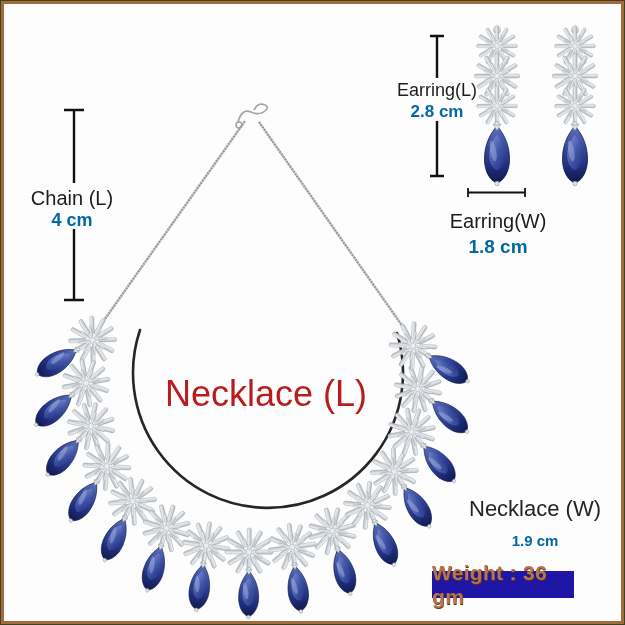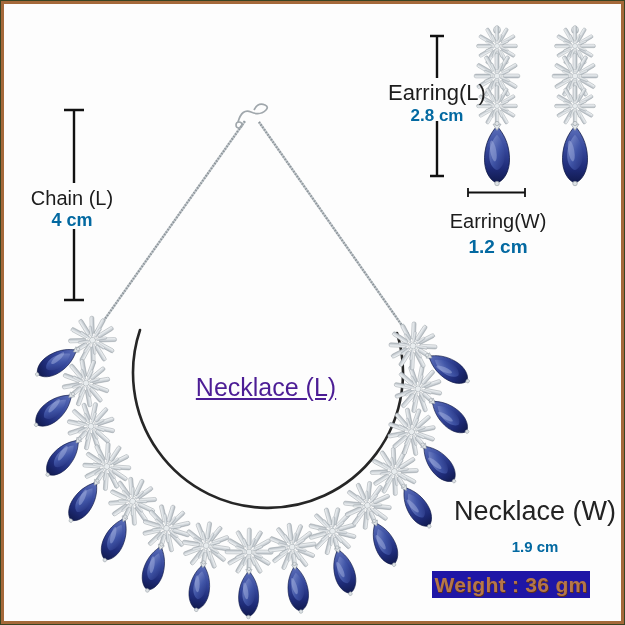--- a/index.html
+++ b/index.html
@@ -17,37 +17,37 @@
   .ann{position:absolute;transform:translateX(-50%);text-align:center;
        line-height:1.1;white-space:nowrap;z-index:5;}
   .ann .lab{font-size:20px;font-weight:400;color:#1c1c1c;}
   .ann .val{font-size:18px;font-weight:700;margin-top:3px;color:#0369a1;}
 
   #chainL{left:72px;top:187px;}
   #chainL .lab{font-size:20px;}
   #chainL .val{font-size:18px;margin-top:2px;}
 
   #earringL{left:437px;top:81px;}
-  #earringL .lab{font-size:22px;}
+  #earringL .lab{font-size:18px;}
   #earringL .val{font-size:17px;margin-top:2px;}
 
   #earringW{left:498px;top:210px;}
   #earringW .lab{font-size:20px;}
   #earringW .val{font-size:19px;margin-top:5px;}
 
   #necklaceL{left:266px;top:374px;}
-  #necklaceL .lab{font-size:25px;color:#4c1d95;text-decoration:underline;}
+  #necklaceL .lab{font-size:36px;color:#b91c1c;}
   #necklaceL .val{font-size:24px;margin-top:15px;}
 
   #necklaceW{left:535px;top:497px;}
-  #necklaceW .lab{font-size:27px;color:#232323;}
+  #necklaceW .lab{font-size:22px;color:#232323;}
   #necklaceW .val{font-size:15px;margin-top:12px;}
 
   #weightBox{
-    position:absolute;left:432px;top:571px;width:158px;height:27px;z-index:6;
+    position:absolute;left:432px;top:571px;width:142px;height:27px;z-index:6;
     background:#1f16a6;color:#b5764a;
     display:flex;align-items:center;justify-content:center;
     font-size:21px;font-weight:700;letter-spacing:.3px;
     text-shadow:.6px .6px 0 #5e3014;
   }
 </style>
 </head>
 <body>
 
 <div class="outer-frame"></div>
@@ -173,21 +173,21 @@
   <div class="val">4 cm</div>
 </div>
 
 <div class="ann" id="earringL">
   <div class="lab">Earring(L)</div>
   <div class="val">2.8 cm</div>
 </div>
 
 <div class="ann" id="earringW">
   <div class="lab">Earring(W)</div>
-  <div class="val">1.2 cm</div>
+  <div class="val">1.8 cm</div>
 </div>
 
 <div class="ann" id="necklaceL">
   <div class="lab">Necklace (L)</div>
 </div>
 
 <div class="ann" id="necklaceW">
   <div class="lab">Necklace (W)</div>
   <div class="val">1.9 cm</div>
 </div>

